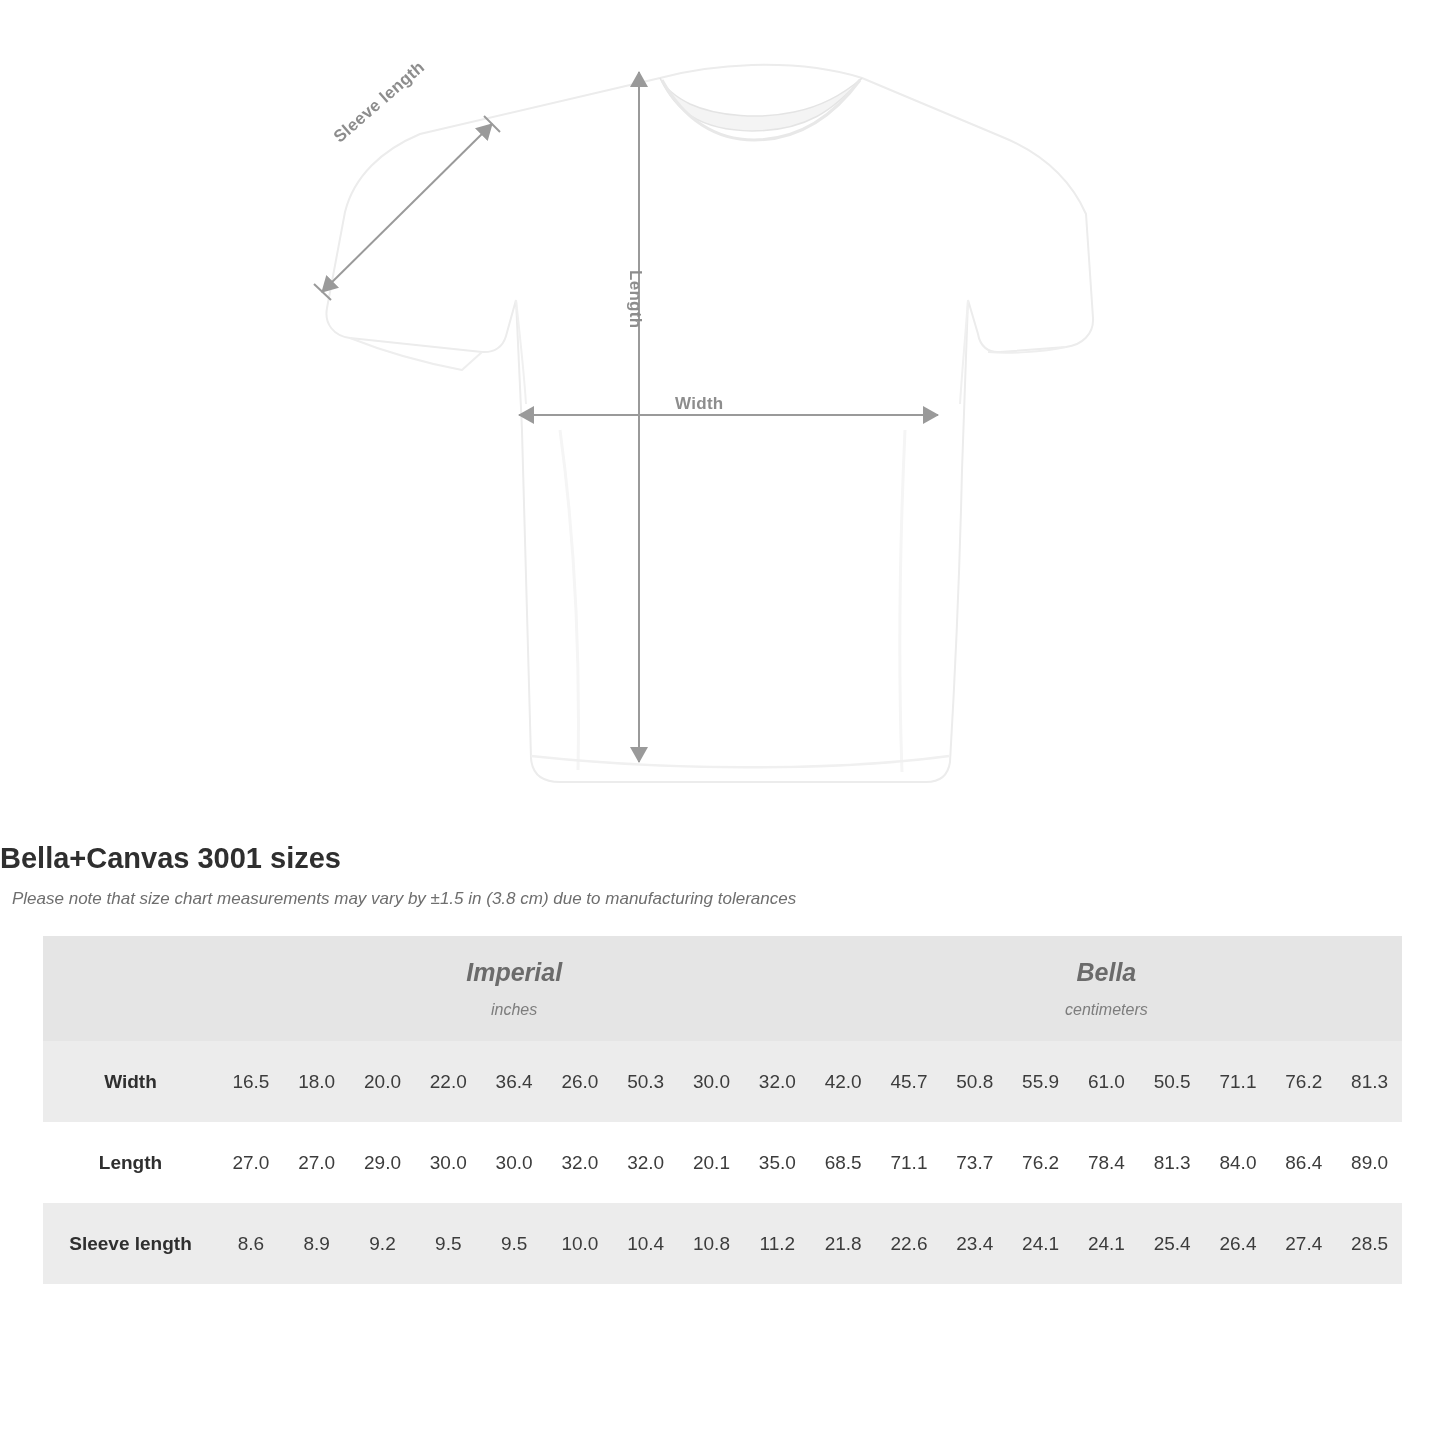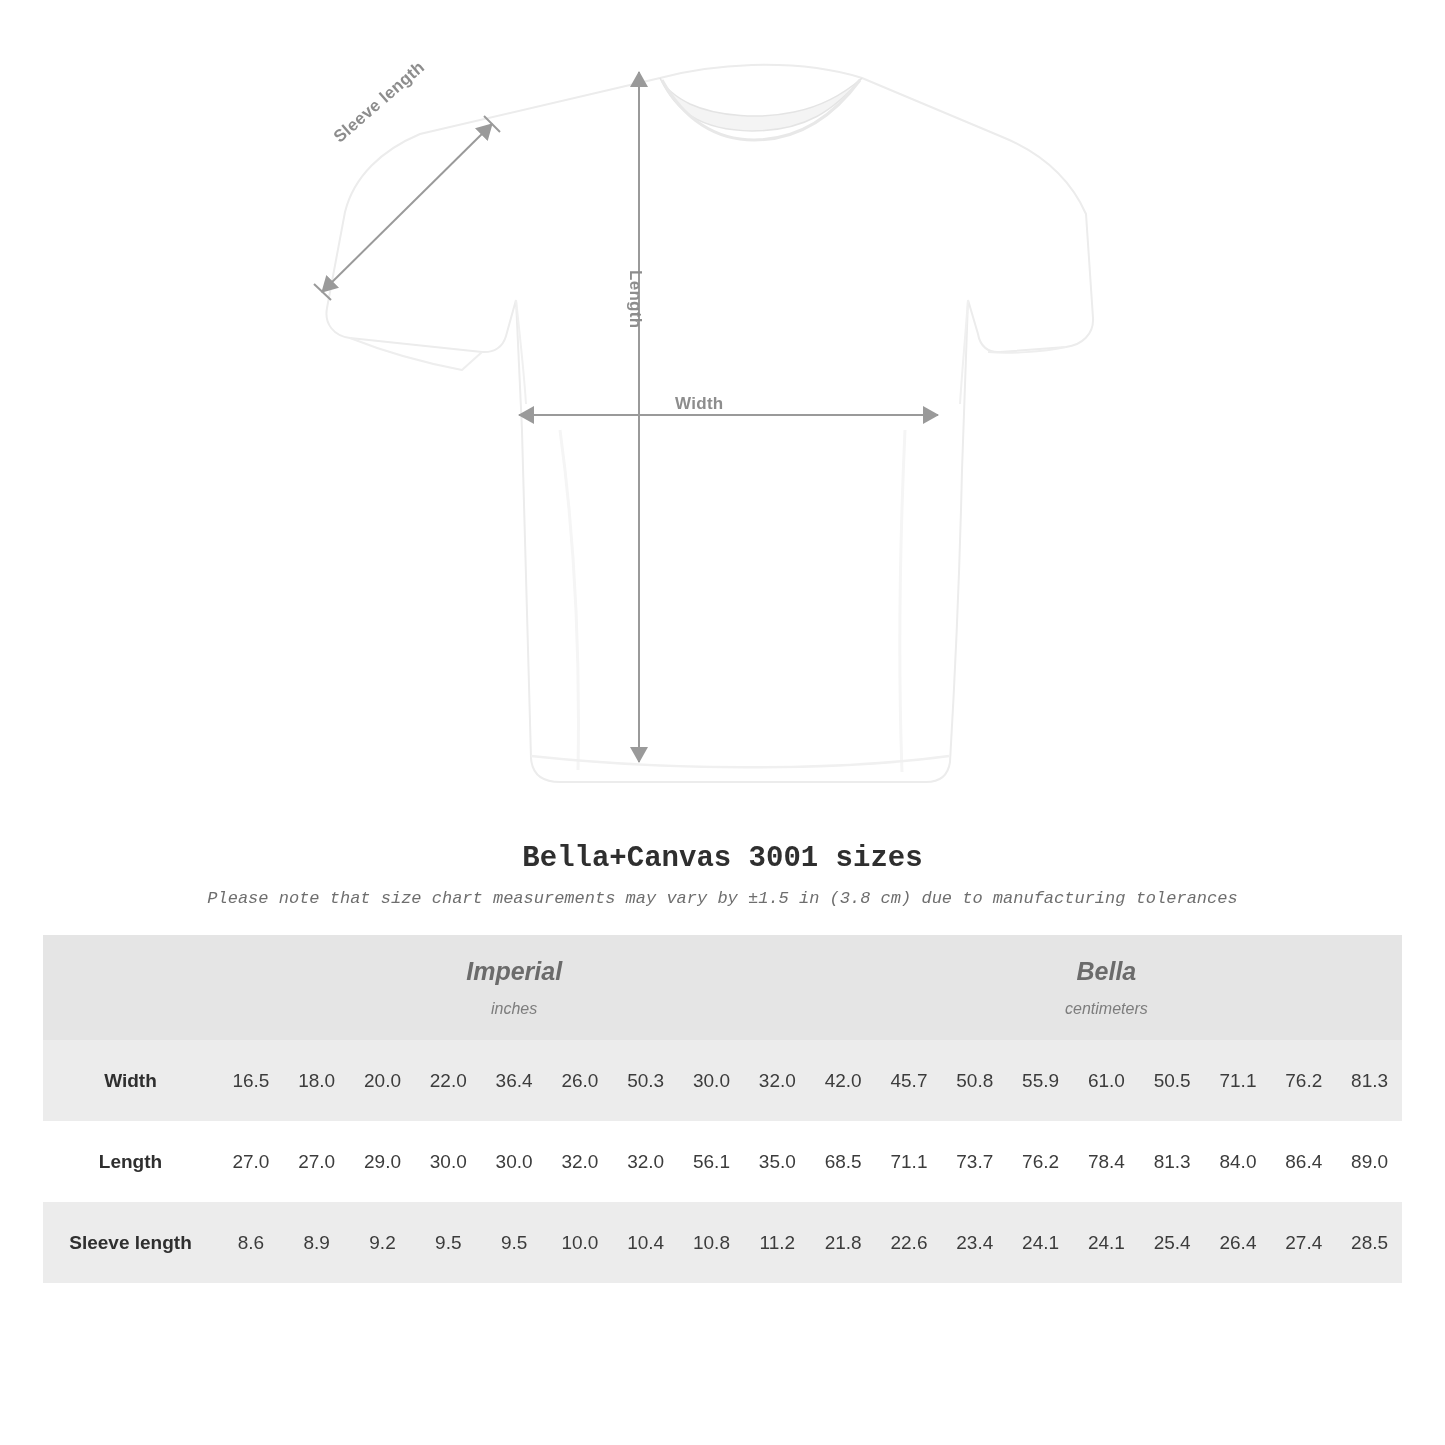--- a/index.html
+++ b/index.html
@@ -54,35 +54,33 @@
     transform: rotate(90deg);
     transform-origin: left top;
   }
   .dim-label.width {
     left: 675px;
     top: 394px;
   }
 
   
   .title-block {
-    text-align: center;
     margin-top: 22px;
-    font-family: Liberation Mono, monospace;
   }
   .chart-title {
     font-size: 29px;
     font-weight: bold;
     color: #2f2f2f;
     margin: 0 0 14px 0;
   }
   .chart-note {
     font-size: 17px;
     font-style: italic;
     color: #6e6e6e;
-    margin: 0;
+    margin: 12px;
   }
 
   
   .table-wrap {
     margin: 27px 43px 0 43px;
   }
   table.size-table {
     border-collapse: collapse;
     width: 1359px;
     table-layout: fixed;
@@ -283,21 +281,21 @@
 
         <tr class="data-row row-plain">
           <td class="rowlabel">Length</td>
           <td>27.0</td>
           <td>27.0</td>
           <td>29.0</td>
           <td>30.0</td>
           <td>30.0</td>
           <td>32.0</td>
           <td>32.0</td>
-          <td>56.1</td>
+          <td>20.1</td>
           <td>35.0</td>
           <td>68.5</td>
           <td>71.1</td>
           <td>73.7</td>
           <td>76.2</td>
           <td>78.4</td>
           <td>81.3</td>
           <td>84.0</td>
           <td>86.4</td>
           <td>89.0</td>

